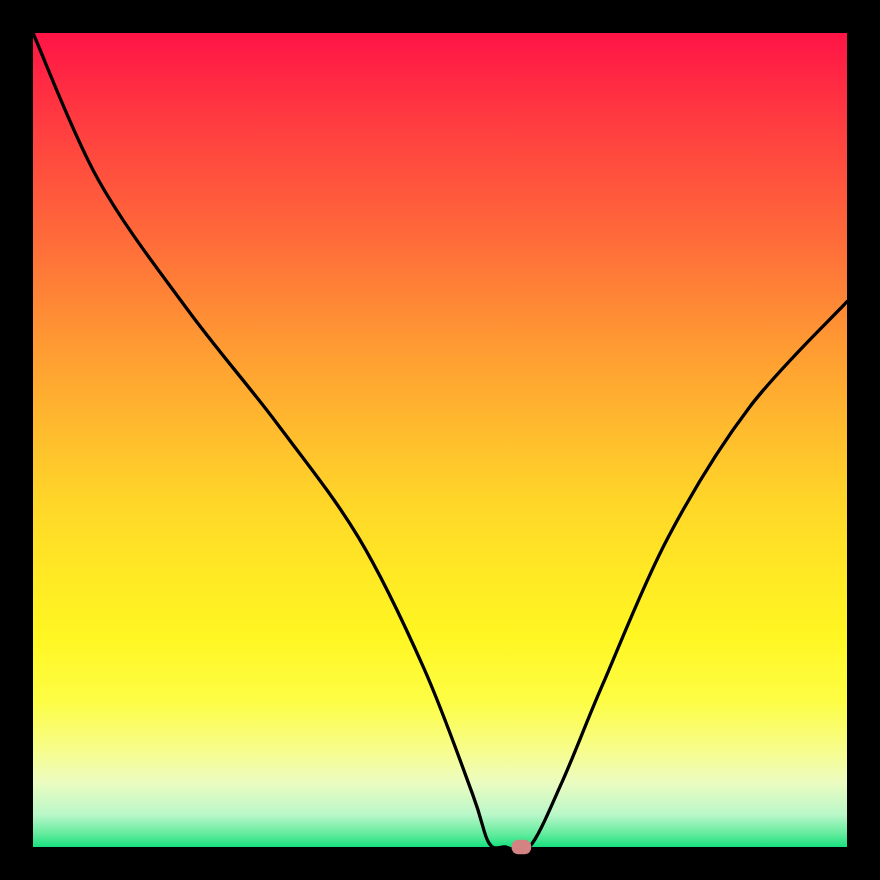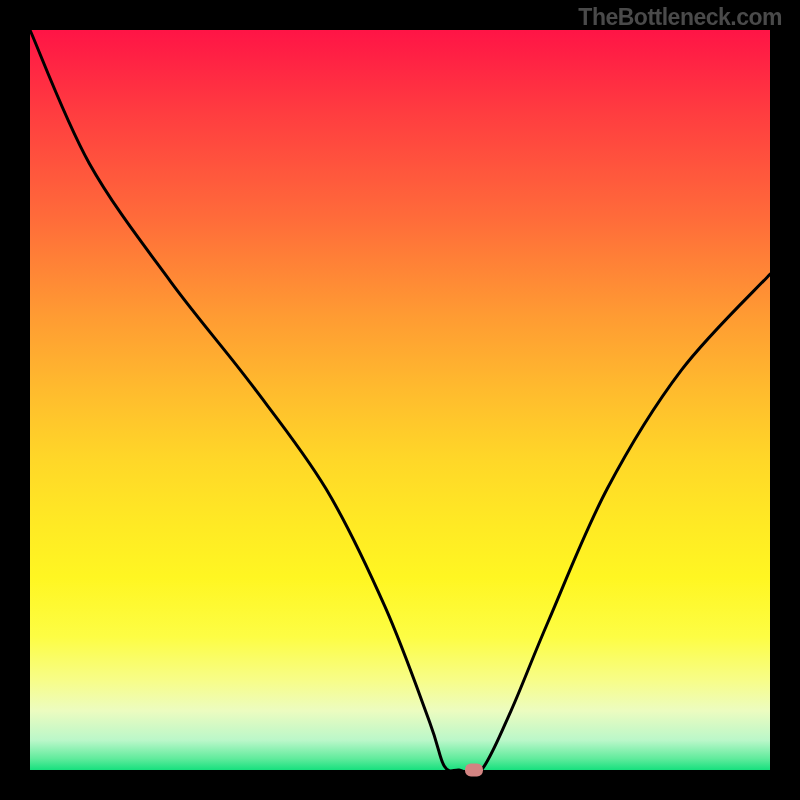--- a/index.html
+++ b/index.html
@@ -70,21 +70,20 @@
     height: 13px;
     background: #d38482;
     border-radius: 6px;
     transform: translate(-50%, -50%);
   }
 </style>
 </head>
 <body>
 
 <div class="wrap">
-  <div class="attribution">TheBottleneck.com</div>
 
   <div class="plot-area">
     <svg class="curve" viewBox="0 0 740 740" preserveAspectRatio="none">
       <path d="M 0,0 C 9.866666666666667,22.200000000000006 35.766666666666666,91.26666666666671 59.2,133.20000000000005 C 82.63333333333334,175.13333333333338 113.46666666666665,214.59999999999997 140.6,251.59999999999997 C 167.73333333333332,288.59999999999997 196.1,320.66666666666663 222,355.2 C 247.9,389.73333333333335 273.8,421.8 296,458.8 C 318.2,495.8 337.93333333333334,538.35 355.2,577.2 C 372.46666666666664,616.0500000000001 389.73333333333335,665.3833333333333 399.6,691.9 C 409.4666666666667,718.4166666666666 409.4666666666667,728.2833333333333 414.40000000000003,736.3 C 419.33333333333337,744.3166666666666 423.0333333333333,739.3833333333333 429.2,740 C 435.3666666666667,740.6166666666667 442.76666666666665,749.8666666666667 451.4,740 C 460.0333333333333,730.1333333333333 469.9,705.4666666666666 481,680.8 C 492.1,656.1333333333333 501.96666666666664,629 518,592 C 534.0333333333333,555 555,500.73333333333335 577.2,458.8 C 599.4000000000001,416.8666666666667 624.0666666666667,376.16666666666663 651.2,340.4 C 678.3333333333334,304.6333333333333 725.2,260.23333333333335 740,244.2"></path>
     </svg>
     <div class="marker" style="left: 444px; top: 740px;"></div>
   </div>
 </div>
 
 </body></html>

